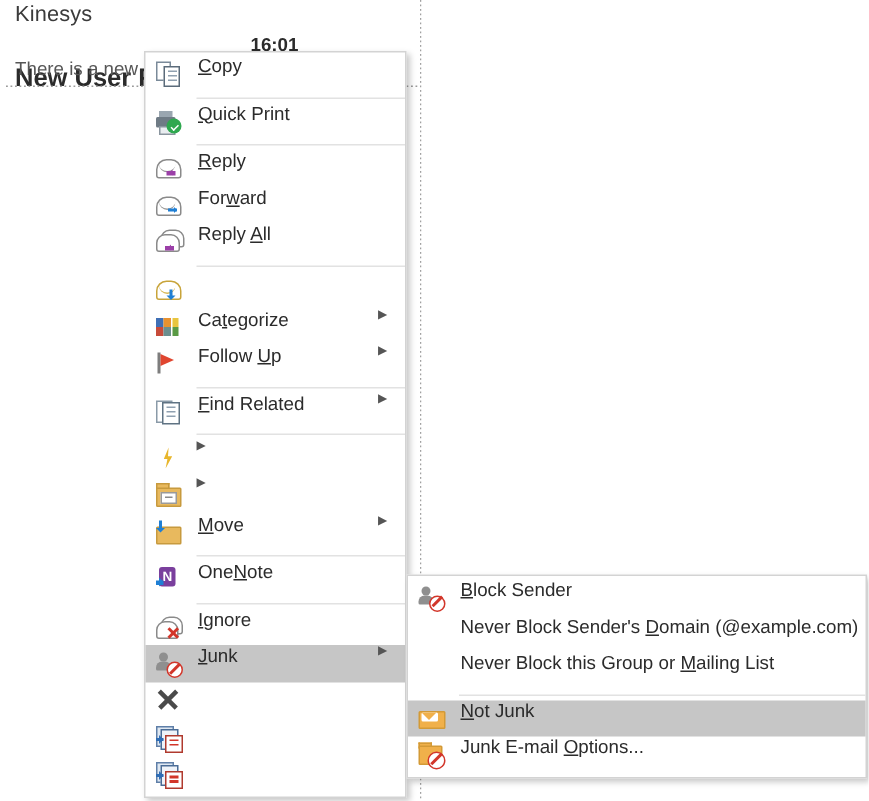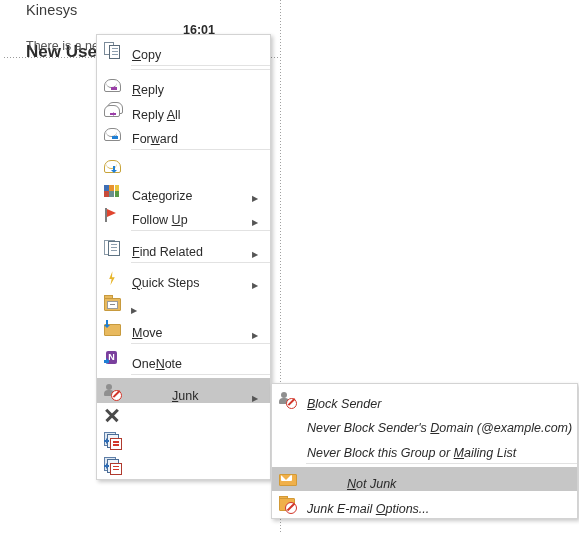--- a/index.html
+++ b/index.html
@@ -9,21 +9,21 @@
     font-family:"Liberation Sans", sans-serif;
     font-size:12.5px;
     color:#2b2b2b;
     position:relative;
     overflow:hidden;
     -webkit-font-smoothing:antialiased;
   }
 
   
   #mail-pane{
-    position:absolute;left:16px;top:0;width:281px;height:46px;
+    position:absolute;left:0;top:0;width:281px;height:46px;
     background:#ffffff;
   }
   .mail-sender{
     position:absolute;left:10px;top:2px;
     font-size:14.5px;color:#3b3b3b;letter-spacing:.1px;
   }
   .mail-subject{
     position:absolute;left:10px;top:23px;
     font-size:17px;font-weight:bold;color:#2b2b2b;margin-top:19px;
   }
@@ -57,25 +57,25 @@
     box-shadow:2px 2px 4px rgba(0,0,0,.22);
     padding:2px 0;
     box-sizing:border-box;
   }
   #context-menu{left:96px;top:34px;width:175px;}
   #junk-submenu{left:271px;top:383px;width:307px;}
 
   .mi{
     position:relative;
     height:24.6px;
-    display:flex;align-items:flex-end;
+    display:flex;align-items:flex-start;
     cursor:default;
     padding:0;
   }
-  .mi.hl{background:#c6c6c6;gap:40px;}
+  .mi.hl{background:#c6c6c6;}
   .mi-icon{
     width:34px;min-width:34px;height:24px;
     position:relative;
   }
   .mi-label{
     flex:1;
     font-size:12.5px;
     color:#2b2b2b;
     white-space:nowrap;
     padding-left:1px;
@@ -85,21 +85,21 @@
     width:18px;min-width:18px;
     text-align:left;
     font-size:8px;color:#555;
     line-height:1;
   }
   .sep{
     height:1px;margin:3px 0 3px 34px;
     background:#e2e2e2;
   }
   #junk-submenu .sep{margin-left:34px;}
-  #junk-submenu .mi-label{padding-left:1px;font-style:italic;}
+  #junk-submenu .mi-label{padding-left:1px;}
 
   
   .ic{position:absolute;left:7px;top:4px;width:17px;height:16px;}
 
   
   .ic-copy .p1{position:absolute;left:0;top:0;width:8px;height:11px;border:1.2px solid #7a8a99;background:#fff;}
   .ic-copy .p2{position:absolute;left:5px;top:3px;width:9px;height:12px;border:1.2px solid #5b6b7a;background:#fff;}
   .ic-copy .p2 i{position:absolute;left:1.5px;top:2px;width:6px;height:1px;background:#8fa0b0;box-shadow:0 3px 0 #8fa0b0,0 6px 0 #8fa0b0;}
 
   
@@ -231,50 +231,62 @@
           <span class="p1"></span>
           <span class="p2">
             <i></i>
           </span>
         </span>
       </span>
       <span class="mi-label"><u>C</u>opy</span>
       <span class="mi-arrow"></span>
     </div>
     <div class="sep"></div>
+    <div class="mi">
+      <span class="mi-icon">
+        <span class="ic ic-print">
+          <span class="top"></span>
+          <span class="body"></span>
+          <span class="out"></span>
+          <span class="chk"></span>
+        </span>
+      </span>
+      <span class="mi-label"><u>Q</u>uick Print</span>
+      <span class="mi-arrow"></span>
+    </div>
     <div class="sep"></div>
     <div class="mi">
       <span class="mi-icon">
         <span class="ic ic-reply">
           <span class="env"></span>
           <span class="badge"></span>
         </span>
       </span>
       <span class="mi-label"><u>R</u>eply</span>
+      <span class="mi-arrow"></span>
+    </div>
+    <div class="mi">
+      <span class="mi-icon">
+        <span class="ic ic-forward">
+          <span class="env"></span>
+          <span class="badge"></span>
+        </span>
+      </span>
+      <span class="mi-label">For<u>w</u>ard</span>
       <span class="mi-arrow"></span>
     </div>
     <div class="mi">
       <span class="mi-icon">
         <span class="ic ic-replyall">
           <span class="e2"></span>
           <span class="e1"></span>
           <span class="badge"></span>
         </span>
       </span>
       <span class="mi-label">Reply <u>A</u>ll</span>
-      <span class="mi-arrow"></span>
-    </div>
-    <div class="mi">
-      <span class="mi-icon">
-        <span class="ic ic-forward">
-          <span class="env"></span>
-          <span class="badge"></span>
-        </span>
-      </span>
-      <span class="mi-label">For<u>w</u>ard</span>
       <span class="mi-arrow"></span>
     </div>
     <div class="sep"></div>
     <div class="mi">
       <span class="mi-icon">
         <span class="ic ic-unread">
           <span class="env"></span>
           <span class="badge"></span>
         </span>
       </span>
@@ -315,21 +327,20 @@
         </span>
       </span>
       <span class="mi-label"><u>F</u>ind Related</span>
       <span class="mi-arrow">▶</span>
     </div>
     <div class="sep"></div>
     <div class="mi">
       <span class="mi-icon">
         <span class="ic ic-bolt"></span>
       </span>
-      <span class="mi-label"><u>Q</u>uick Steps</span>
       <span class="mi-arrow">▶</span>
     </div>
     <div class="mi">
       <span class="mi-icon">
         <span class="ic ic-rules">
           <span class="tab"></span>
           <span class="f"></span>
           <span class="sq"></span>
         </span>
       </span>
@@ -350,20 +361,31 @@
       <span class="mi-icon">
         <span class="ic ic-one">
           <span class="n">N</span>
           <span class="ar"></span>
         </span>
       </span>
       <span class="mi-label">One<u>N</u>ote</span>
       <span class="mi-arrow"></span>
     </div>
     <div class="sep"></div>
+    <div class="mi">
+      <span class="mi-icon">
+        <span class="ic ic-ign">
+          <span class="e2"></span>
+          <span class="e1"></span>
+          <span class="x"></span>
+        </span>
+      </span>
+      <span class="mi-label"><u>I</u>gnore</span>
+      <span class="mi-arrow"></span>
+    </div>
     <div class="mi hl">
       <span class="mi-icon">
         <span class="ic ic-junk">
           <span class="head"></span>
           <span class="body"></span>
           <span class="no"></span>
         </span>
       </span>
       <span class="mi-label"><u>J</u>unk</span>
       <span class="mi-arrow">▶</span>

